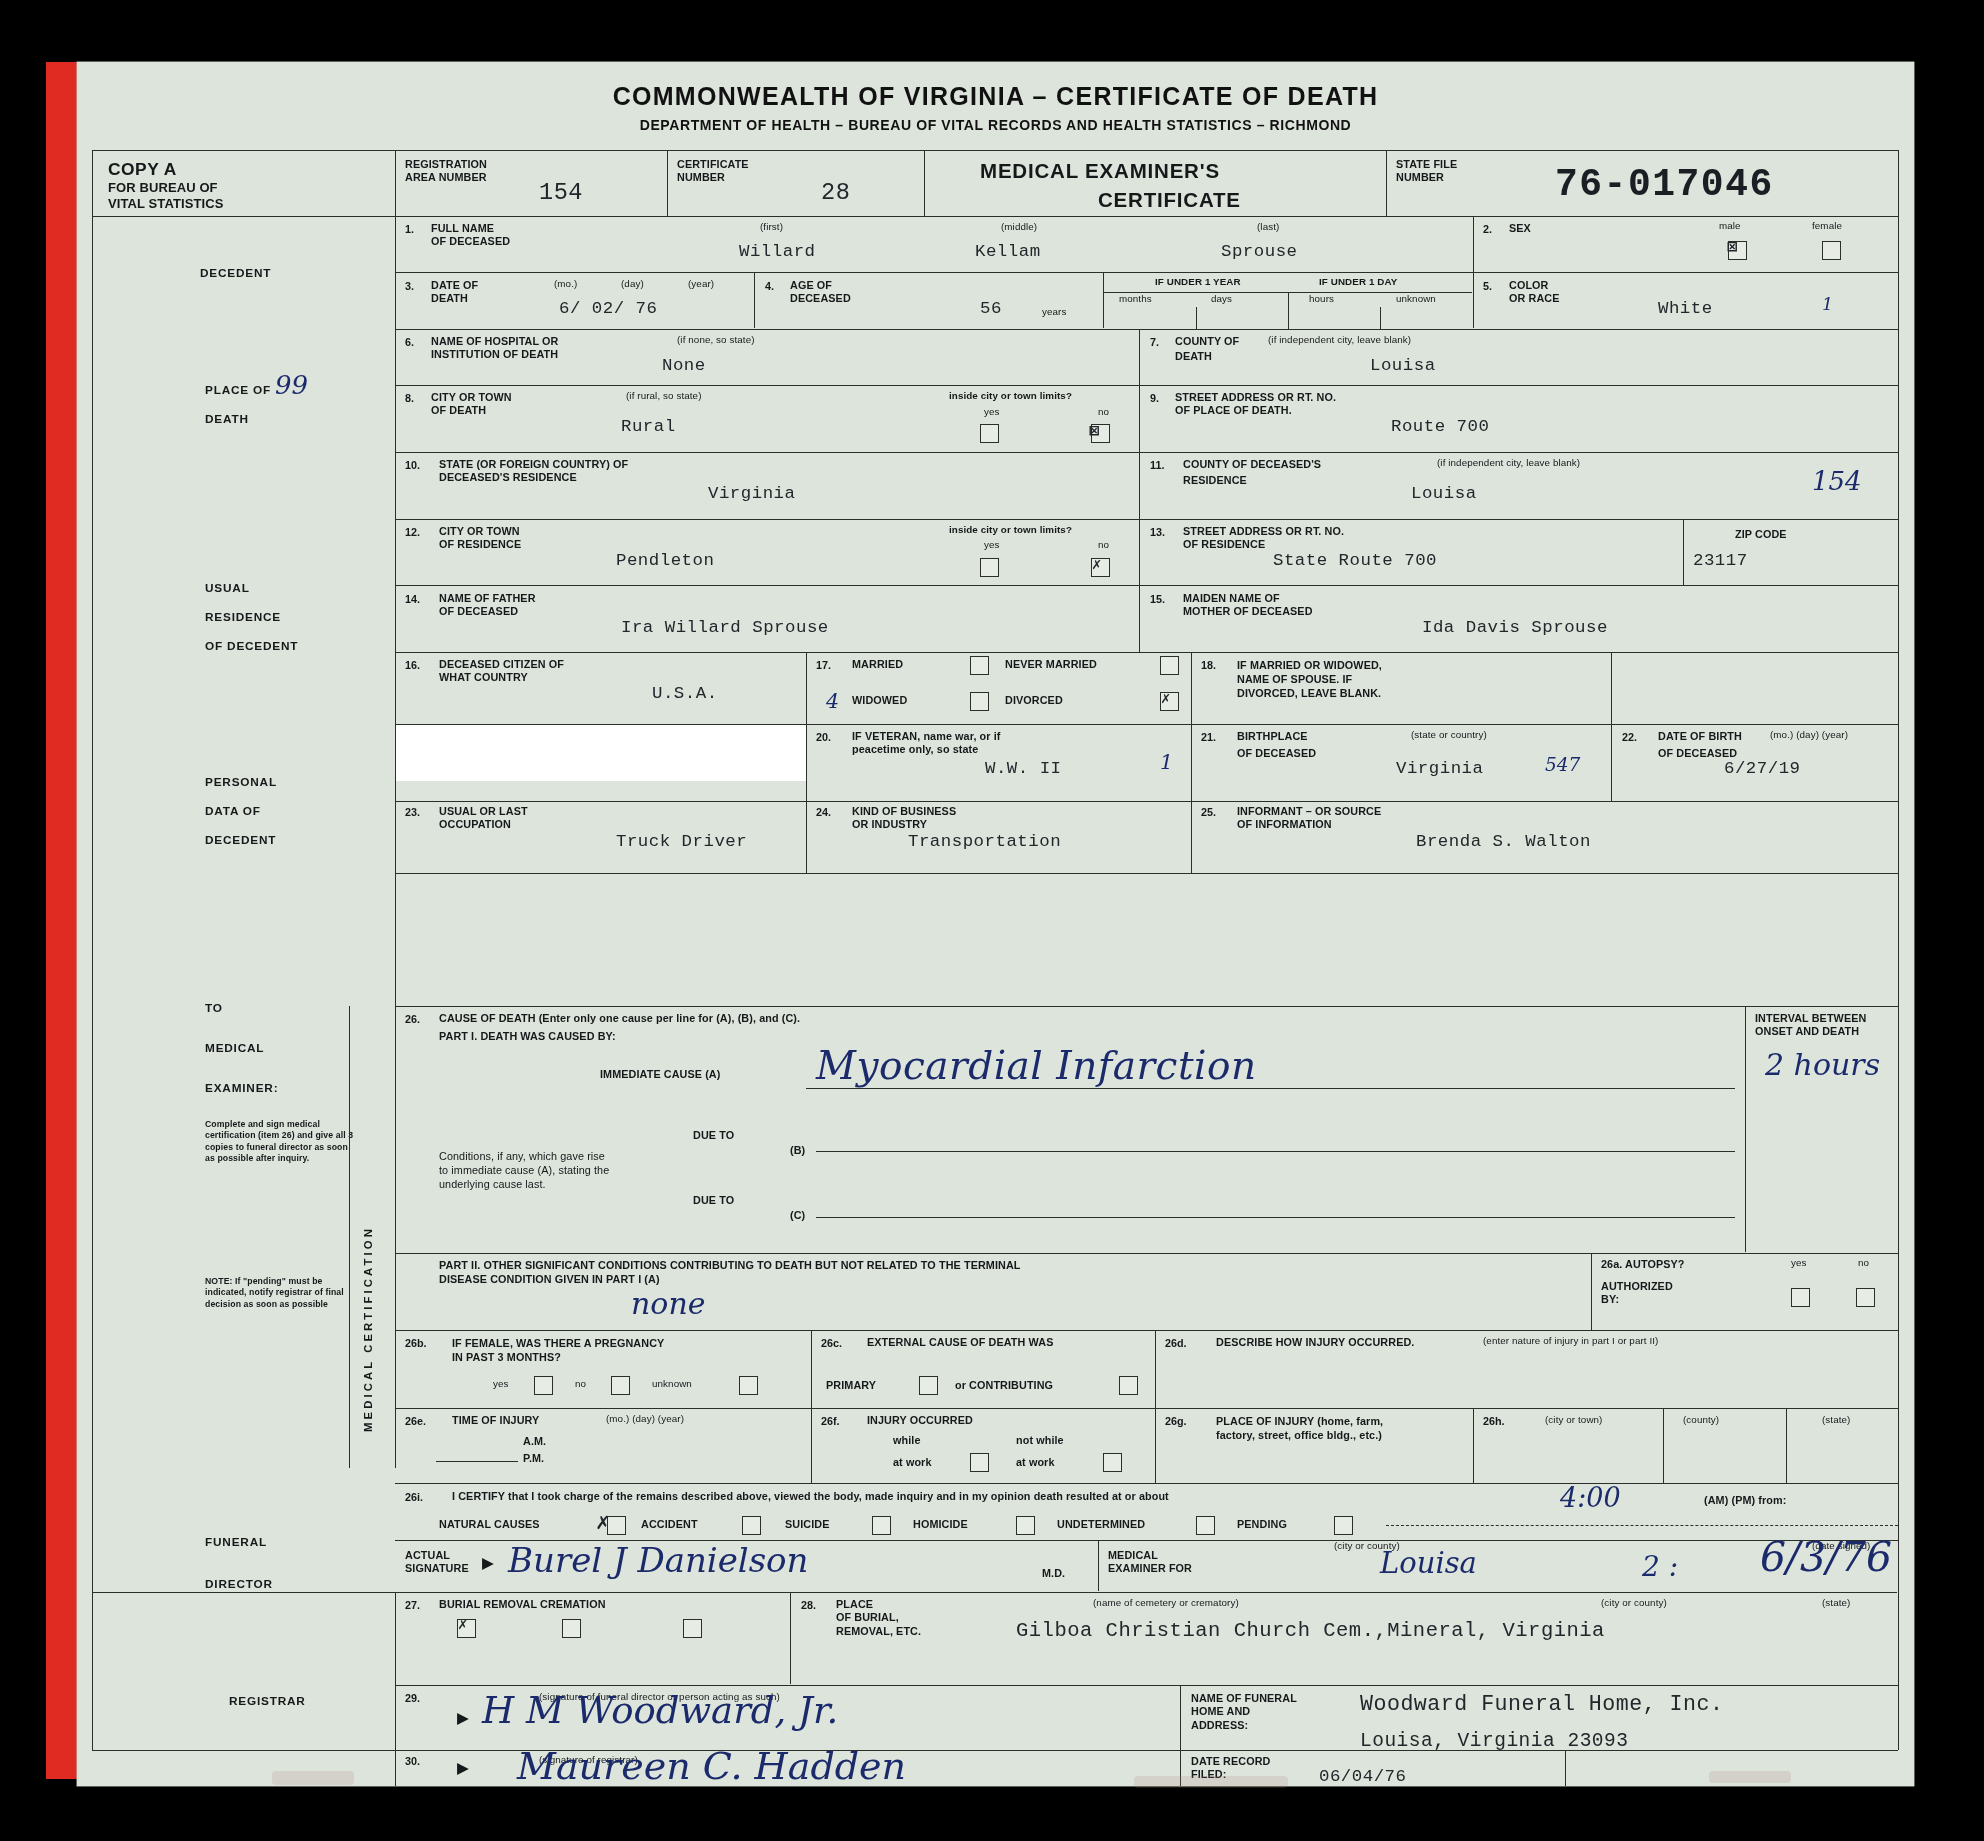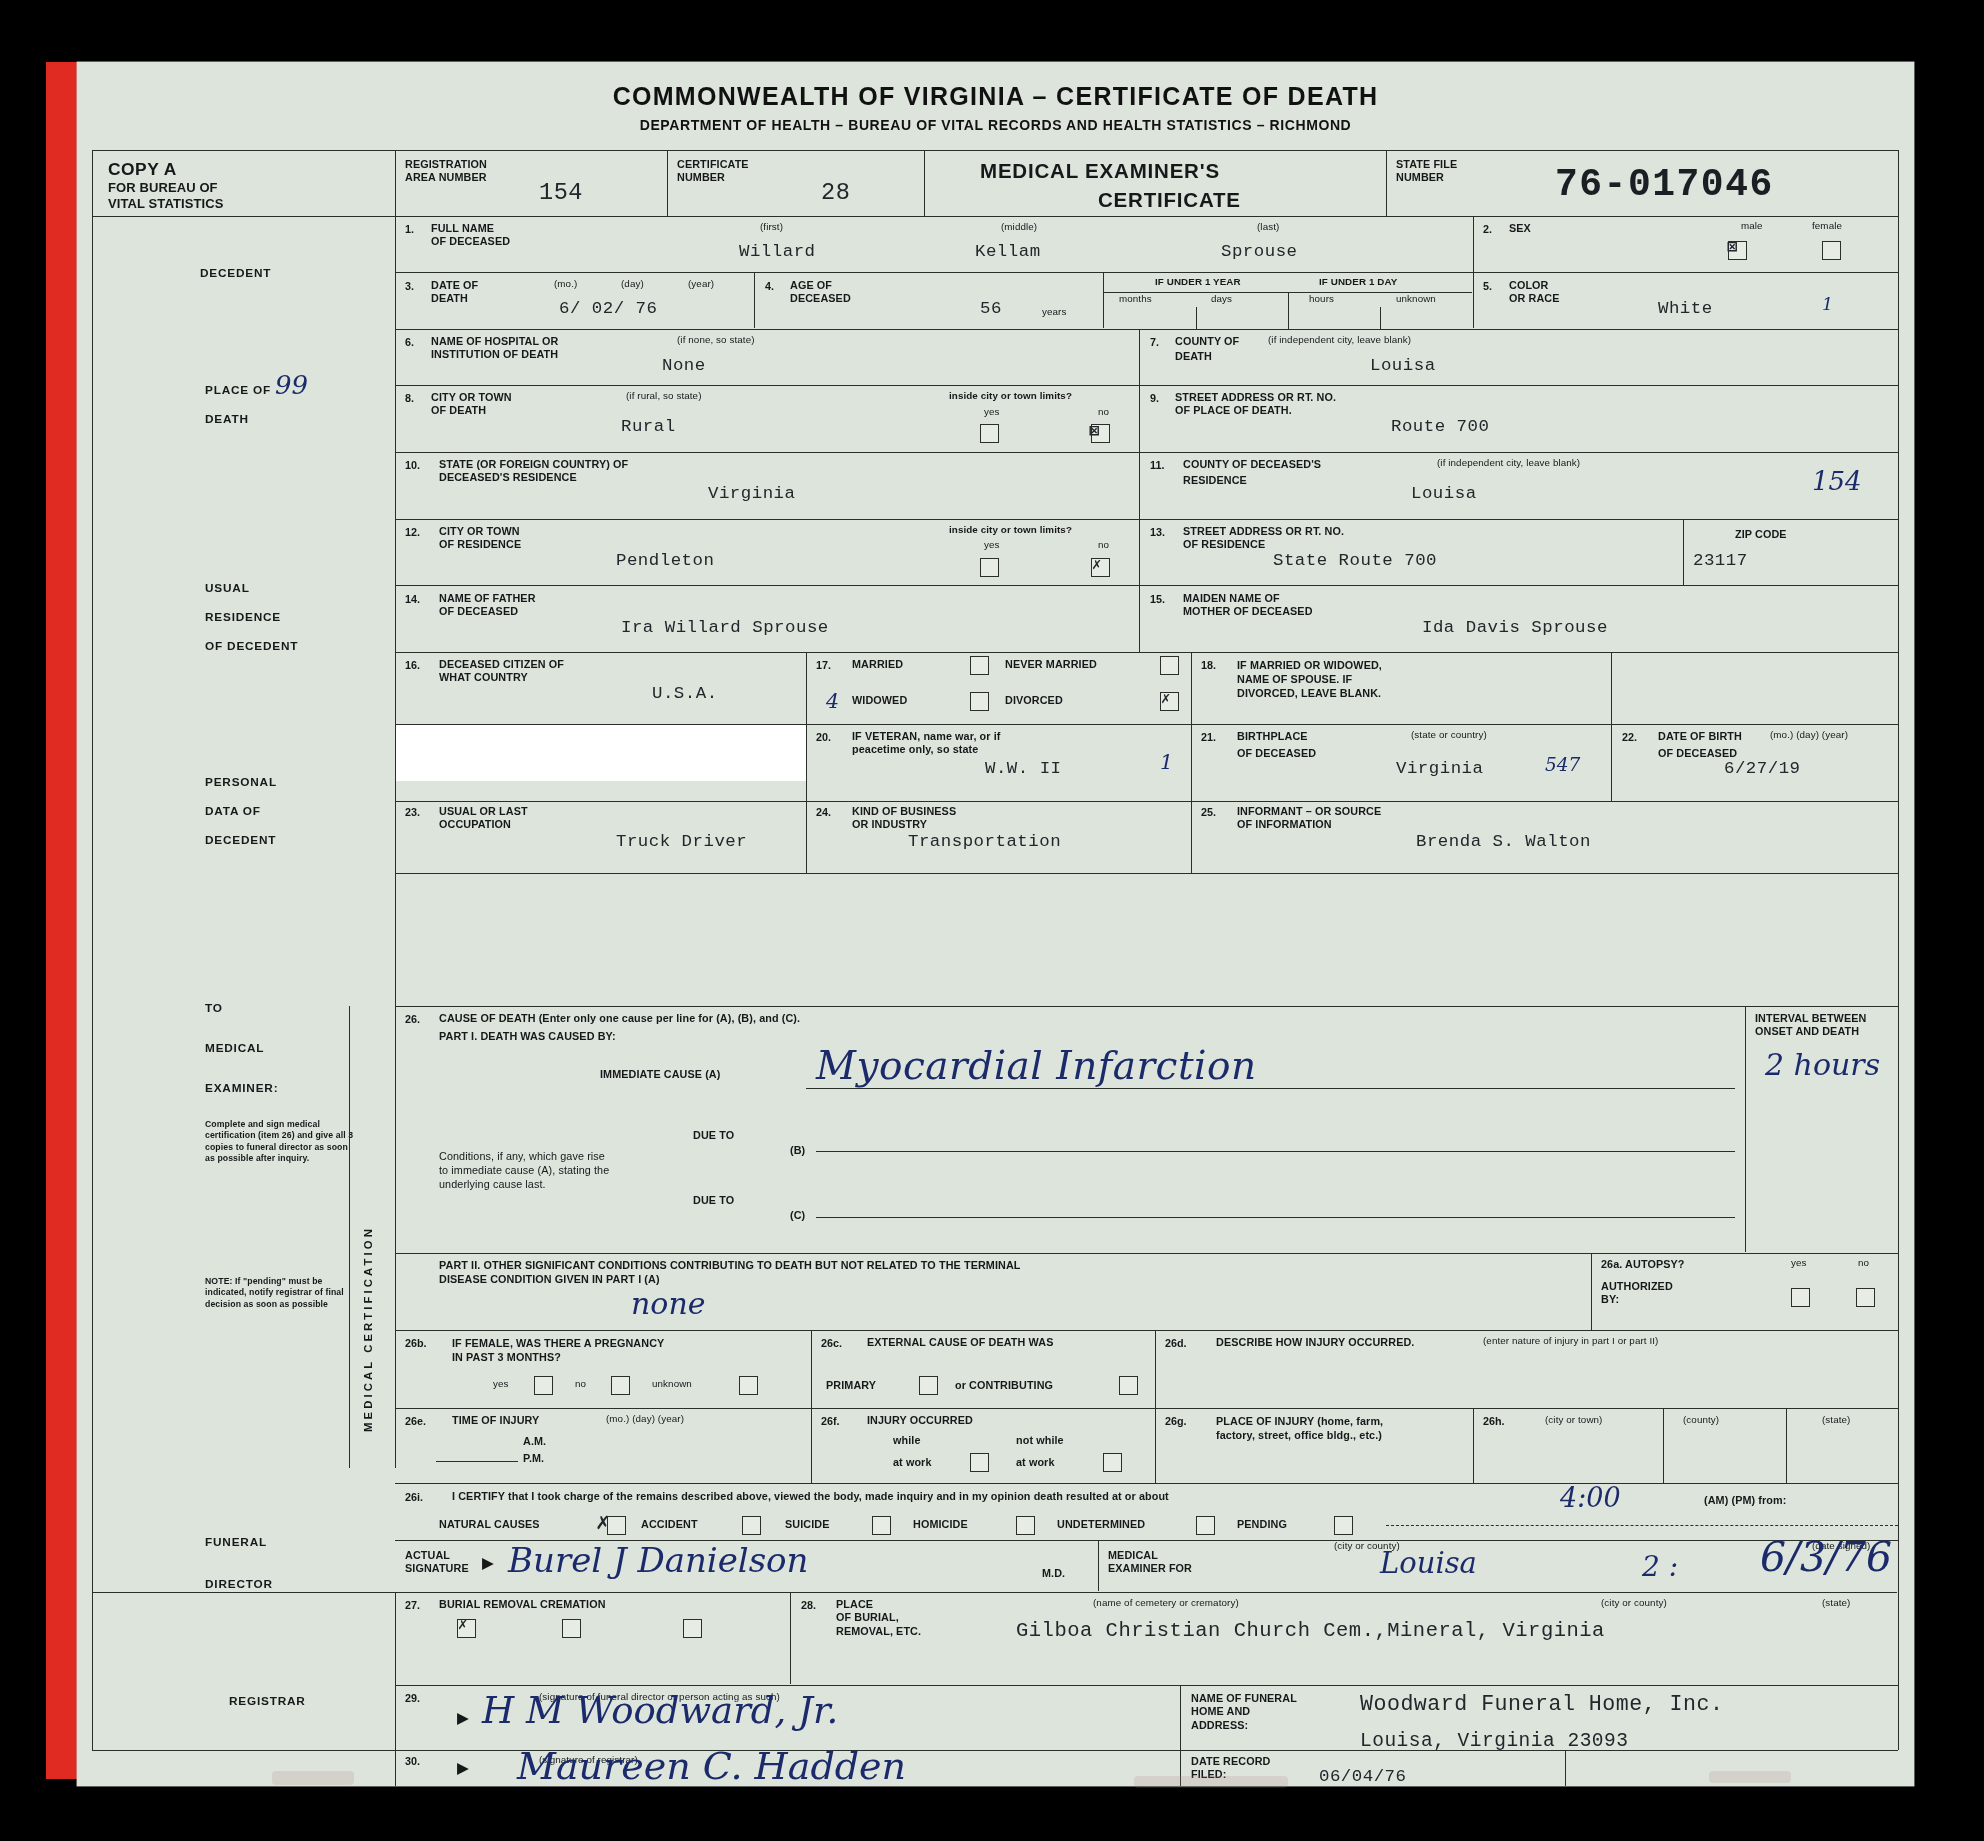--- a/index.html
+++ b/index.html
@@ -148,21 +148,21 @@
 OF DECEASED</div>
     <div class="lbl sm" style="left:683px; top:160px;">(first)</div>
     <div class="lbl sm" style="left:924px; top:160px;">(middle)</div>
     <div class="lbl sm" style="left:1180px; top:160px;">(last)</div>
     <div class="type" style="left:662px; top:180px;">Willard</div>
     <div class="type" style="left:898px; top:180px;">Kellam</div>
     <div class="type" style="left:1144px; top:180px;">Sprouse</div>
 
     <div class="num" style="left:1406px; top:161px;">2.</div>
     <div class="lbl b" style="left:1432px; top:160px;">SEX</div>
-    <div class="lbl sm" style="left:1642px; top:159px;margin-left:22px;">male</div>
+    <div class="lbl sm" style="left:1642px; top:159px;">male</div>
     <div class="lbl sm" style="left:1735px; top:159px;">female</div>
     <div class="box" style="left:1651px; top:179px;"></div>
     <div class="xmark" style="left:1650px; top:174px;">⊠</div>
     <div class="box" style="left:1745px; top:179px;"></div>
 
     <div class="line h" style="left:318px; top:267px; width:1503px;"></div>
     <div class="line v" style="left:677px; top:210px; height:56px;"></div>
     <div class="line v" style="left:1026px; top:210px; height:56px;"></div>
     <div class="line v" style="left:1396px; top:210px; height:56px;"></div>
 

